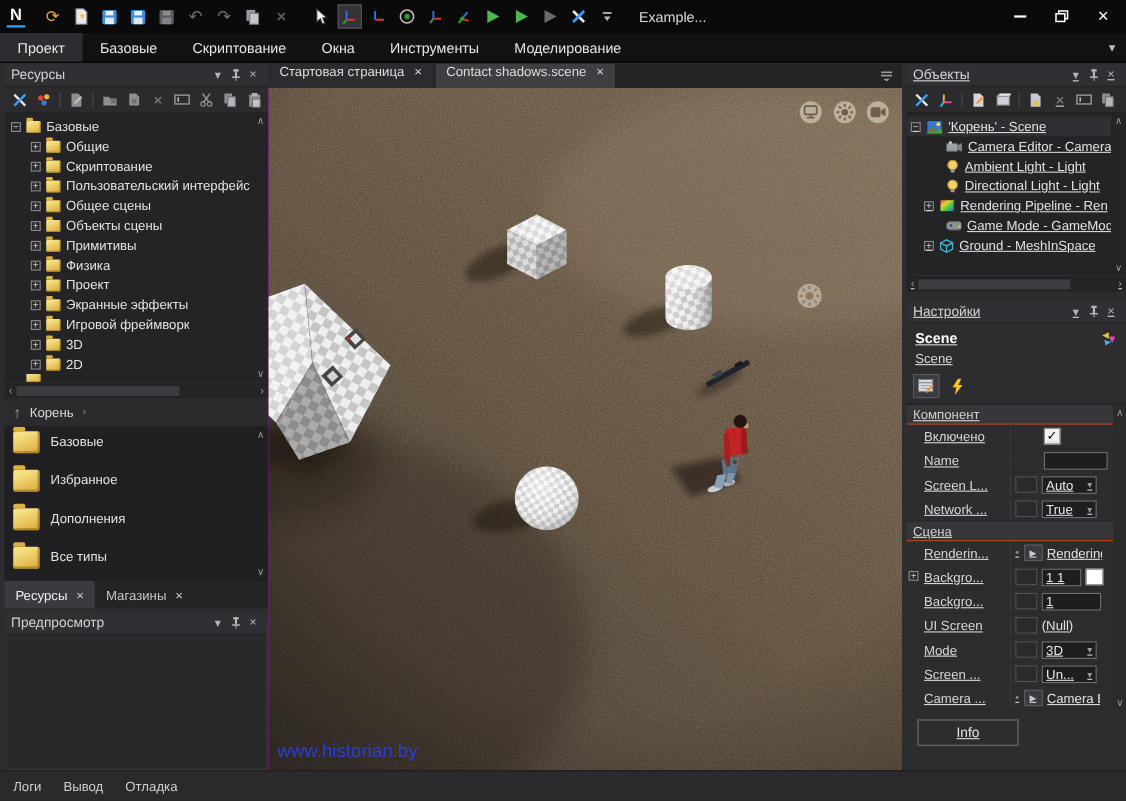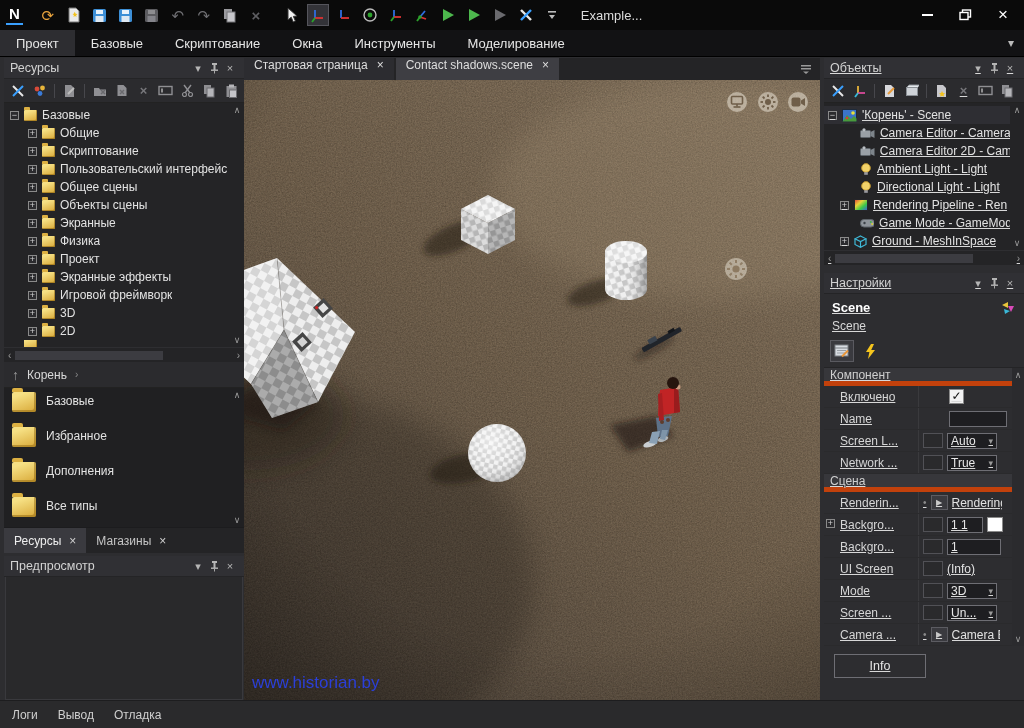--- a/index.html
+++ b/index.html
@@ -92,21 +92,21 @@
   
   .objtree-wrap{position:relative;}
   .settings{flex:1;background:#2d2d30;display:flex;flex-direction:column;overflow:hidden;}
   .obj-title{display:flex;align-items:center;padding:6px 8px 2px 8px;}
   .obj-title b{font-size:13px;color:#fff;flex:1;}
   .obj-sub{padding:2px 8px 4px 8px;color:#d8d8d8;}
   .stabs{display:flex;gap:4px;padding:3px 6px 5px 6px;}
   .stab{width:24px;height:22px;display:flex;align-items:center;justify-content:center;}
   .stab.sel{background:#3a3a3f;border:1px solid #5a5a60;}
   .grid{flex:0 0 auto;position:relative;background:#2d2d30;border-top:1px solid #242426;}
-  .gsec{height:18px;background:#37373b;color:#cfcfcf;display:flex;align-items:center;padding:0 6px;border-bottom:5px solid #c2410c;}
+  .gsec{height:18px;background:#37373b;color:#cfcfcf;display:flex;align-items:center;padding:0 6px;border-bottom:1px solid #c2410c;}
   .prow{height:22px;display:flex;align-items:center;position:relative;padding-left:16px;border-bottom:1px solid #2a2a2c;}
   .plabel{width:78px;color:#d6d6d6;white-space:nowrap;overflow:hidden;flex:0 0 auto;}
   .pval{flex:1;height:100%;display:flex;align-items:center;gap:4px;border-left:1px solid #3a3a3d;
     padding-left:4px;overflow:hidden;}
   .pbox{width:20px;height:15px;border:1px solid #515156;background:#2a2a2c;flex:0 0 auto;}
   .pfield{height:16px;border:1px solid #6e6e74;background:#1e1e21;color:#e8e8e8;
     display:flex;align-items:center;padding:0 3px;font-size:12px;}
   input.pfield{width:58px;}
   .pdd{width:50px;justify-content:space-between;}
   .pdd .da{color:#9a9a9a;font-size:9px;}
@@ -382,21 +382,21 @@
         <span class="tlabel">Общее сцены</span>
       </div>
     <div class="trow" style="padding-left:24px">
         <span class="exp">+</span>
         <span class="fold"></span>
         <span class="tlabel">Объекты сцены</span>
       </div>
     <div class="trow" style="padding-left:24px">
         <span class="exp">+</span>
         <span class="fold"></span>
-        <span class="tlabel">Экранные</span>
+        <span class="tlabel">Примитивы</span>
       </div>
     <div class="trow" style="padding-left:24px">
         <span class="exp">+</span>
         <span class="fold"></span>
         <span class="tlabel">Физика</span>
       </div>
     <div class="trow" style="padding-left:24px">
         <span class="exp">+</span>
         <span class="fold"></span>
         <span class="tlabel">Проект</span>
@@ -775,28 +775,20 @@
     </div>
     <div class="trow" style="padding-left:36px">
       <svg width="15" height="11">
           <rect x="0.5" y="2.5" width="10" height="7" rx="1" fill="#9aa0a6" stroke="#5f656b"></rect>
           <polygon points="10.5,4 14.5,2 14.5,10 10.5,8" fill="#7d848a"></polygon>
           <circle cx="4" cy="1.8" r="1.6" fill="#b9bec3"></circle>
         </svg>
       <span class="tlabel">Camera Editor - Camera</span>
     </div>
     <div class="trow" style="padding-left:36px">
-      <svg width="15" height="11">
-          <rect x="0.5" y="2.5" width="10" height="7" rx="1" fill="#9aa0a6" stroke="#5f656b"></rect>
-          <polygon points="10.5,4 14.5,2 14.5,10 10.5,8" fill="#7d848a"></polygon>
-          <circle cx="4" cy="1.8" r="1.6" fill="#b9bec3"></circle>
-        </svg>
-      <span class="tlabel">Camera Editor 2D - Cam</span>
-    </div>
-    <div class="trow" style="padding-left:36px">
       <svg width="12" height="13">
           <circle cx="6" cy="5" r="4.4" fill="#f2d269" stroke="#b28c2c"></circle>
           <rect x="4.2" y="9.2" width="3.6" height="2.6" fill="#9a9aa0"></rect>
         </svg>
       <span class="tlabel">Ambient Light - Light</span>
     </div>
     <div class="trow" style="padding-left:36px">
       <svg width="12" height="13">
           <circle cx="6" cy="5" r="4.4" fill="#f2d269" stroke="#b28c2c"></circle>
           <rect x="4.2" y="9.2" width="3.6" height="2.6" fill="#9a9aa0"></rect>
@@ -949,21 +941,21 @@
         <span class="plabel">Backgro...</span>
         <div class="pval">
             <span class="pbox"></span>
           <span class="pfield" style="width:54px">1</span>
         </div>
       </div>
       <div class="prow">
         <span class="plabel">UI Screen</span>
         <div class="pval">
             <span class="pbox"></span>
-          <span class="ptext">(Info)</span>
+          <span class="ptext">(Null)</span>
         </div>
       </div>
       <div class="prow">
         <span class="plabel">Mode</span>
         <div class="pval">
             <span class="pbox"></span>
           <span class="pfield pdd">
               <span>3D</span>
               <span class="da">▾</span>
             </span>

